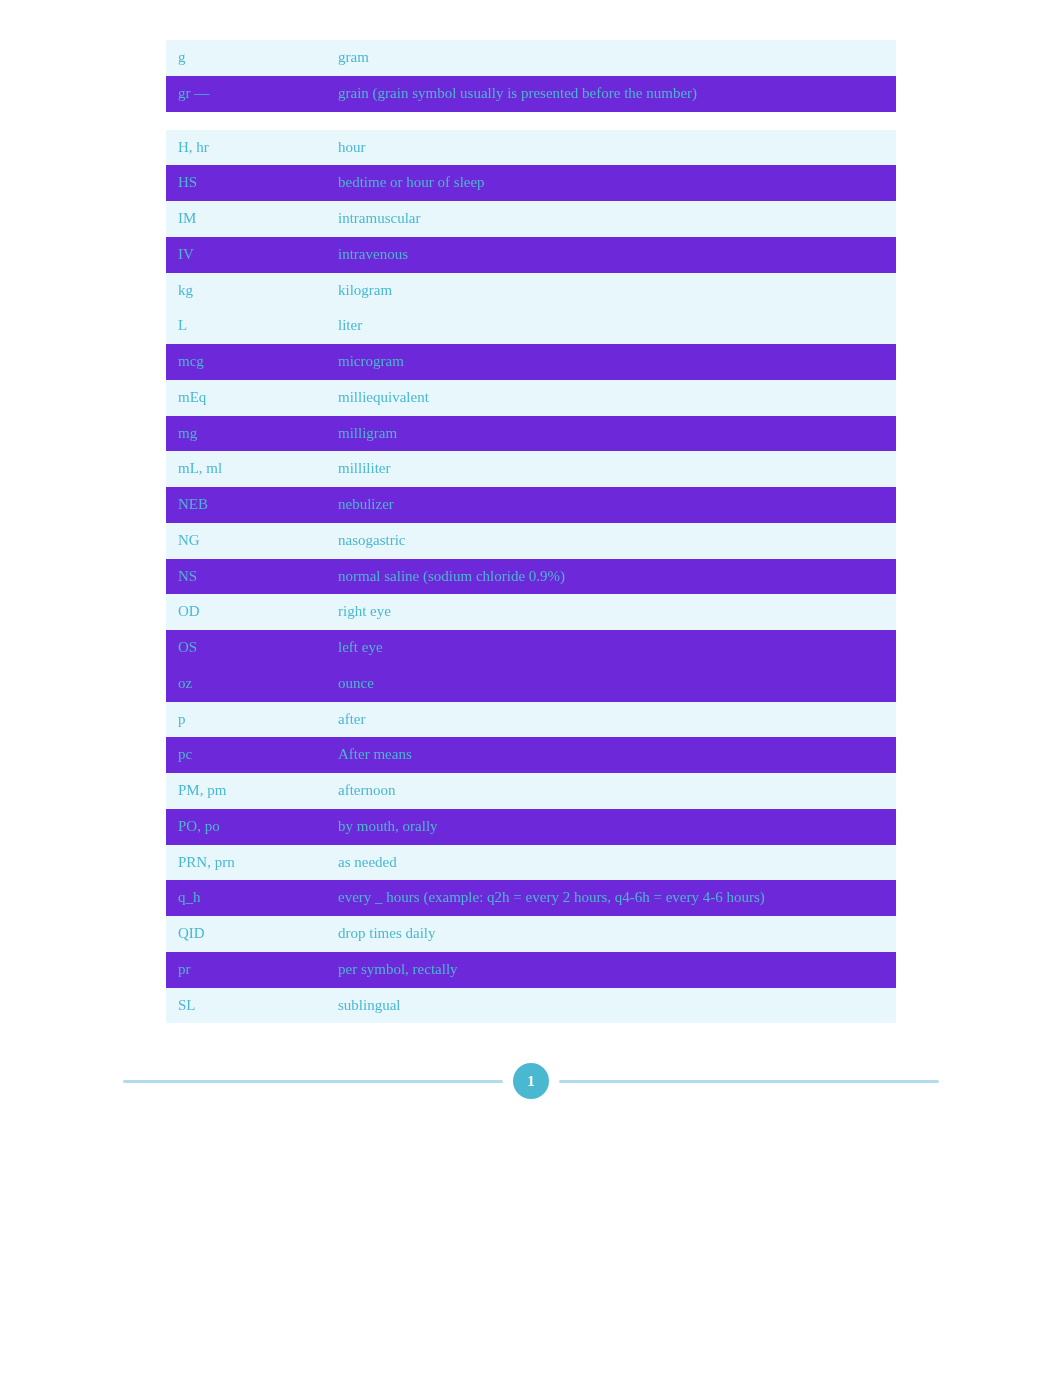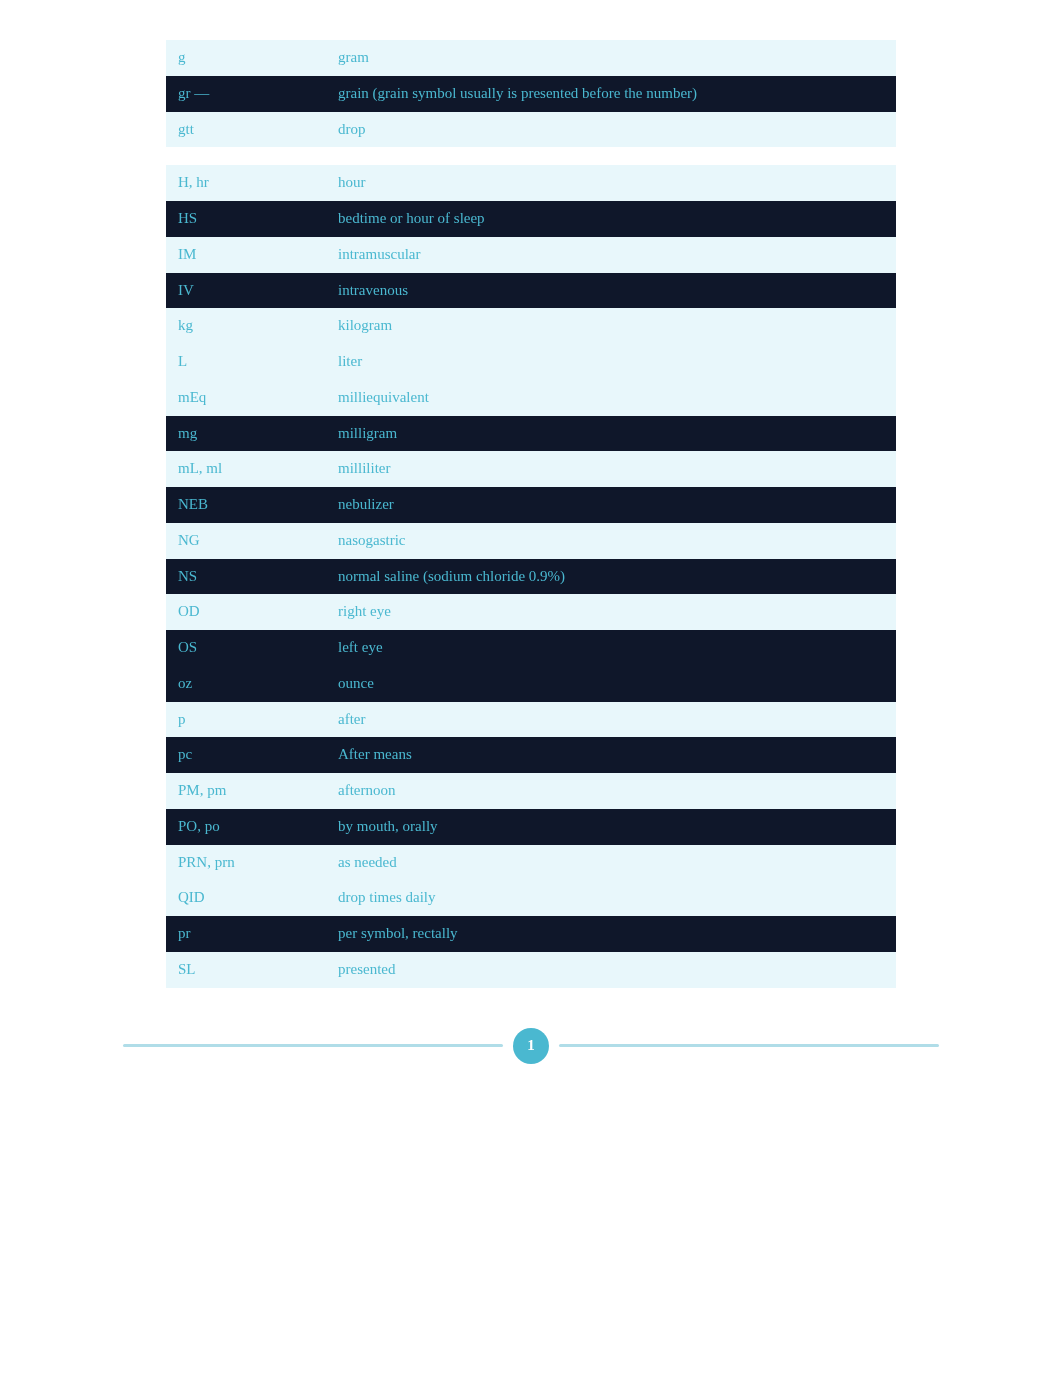--- a/index.html
+++ b/index.html
@@ -26,21 +26,21 @@
       width: 100%;
       border-collapse: collapse;
     }
     .abbr-table tr {
       border-bottom: none;
     }
     .abbr-table tr.row-odd {
       background: #e8f7fb;
     }
     .abbr-table tr.row-even {
-      background: #0f172a;
+      background: #6d28d9;
     }
     .abbr-table tr.spacer-row td {
       height: 18px;
       background: #fff;
       padding: 0;
     }
     .abbr-table td {
       padding: 7px 12px;
       color: #4ab8d0;
       vertical-align: top;
@@ -89,24 +89,20 @@
     <table class="abbr-table">
       <tbody id="table-body">
           <tr class="row-odd">
             <td class="abbr-col">g</td>
             <td class="desc-col">gram</td>
           </tr>
           <tr class="row-even">
             <td class="abbr-col">gr —</td>
             <td class="desc-col">grain (grain symbol usually is presented before the number)</td>
           </tr>
-          <tr class="row-odd">
-            <td class="abbr-col">gtt</td>
-            <td class="desc-col">drop</td>
-          </tr>
           <tr class="spacer-row">
             <td colspan="2"></td>
           </tr>
           <tr class="row-odd">
             <td class="abbr-col">H, hr</td>
             <td class="desc-col">hour</td>
           </tr>
           <tr class="row-even">
             <td class="abbr-col">HS</td>
             <td class="desc-col">bedtime or hour of sleep</td>
@@ -120,20 +116,24 @@
             <td class="desc-col">intravenous</td>
           </tr>
           <tr class="row-odd">
             <td class="abbr-col">kg</td>
             <td class="desc-col">kilogram</td>
           </tr>
           <tr class="row-odd">
             <td class="abbr-col">L</td>
             <td class="desc-col">liter</td>
           </tr>
+          <tr class="row-even">
+            <td class="abbr-col">mcg</td>
+            <td class="desc-col">microgram</td>
+          </tr>
           <tr class="row-odd">
             <td class="abbr-col">mEq</td>
             <td class="desc-col">milliequivalent</td>
           </tr>
           <tr class="row-even">
             <td class="abbr-col">mg</td>
             <td class="desc-col">milligram</td>
           </tr>
           <tr class="row-odd">
             <td class="abbr-col">mL, ml</td>
@@ -176,31 +176,35 @@
             <td class="desc-col">afternoon</td>
           </tr>
           <tr class="row-even">
             <td class="abbr-col">PO, po</td>
             <td class="desc-col">by mouth, orally</td>
           </tr>
           <tr class="row-odd">
             <td class="abbr-col">PRN, prn</td>
             <td class="desc-col">as needed</td>
           </tr>
+          <tr class="row-even">
+            <td class="abbr-col">q_h</td>
+            <td class="desc-col">every _ hours (example: q2h = every 2 hours, q4-6h = every 4-6 hours)</td>
+          </tr>
           <tr class="row-odd">
             <td class="abbr-col">QID</td>
             <td class="desc-col">drop times daily</td>
           </tr>
           <tr class="row-even">
             <td class="abbr-col">pr</td>
             <td class="desc-col">per symbol, rectally</td>
           </tr>
           <tr class="row-odd">
             <td class="abbr-col">SL</td>
-            <td class="desc-col">presented</td>
+            <td class="desc-col">sublingual</td>
           </tr>
         </tbody>
     </table>
   </div>
   <div class="pagination">
     <div class="page-line"></div>
     <div class="page-btn">1</div>
     <div class="page-line"></div>
   </div>
 </div>

